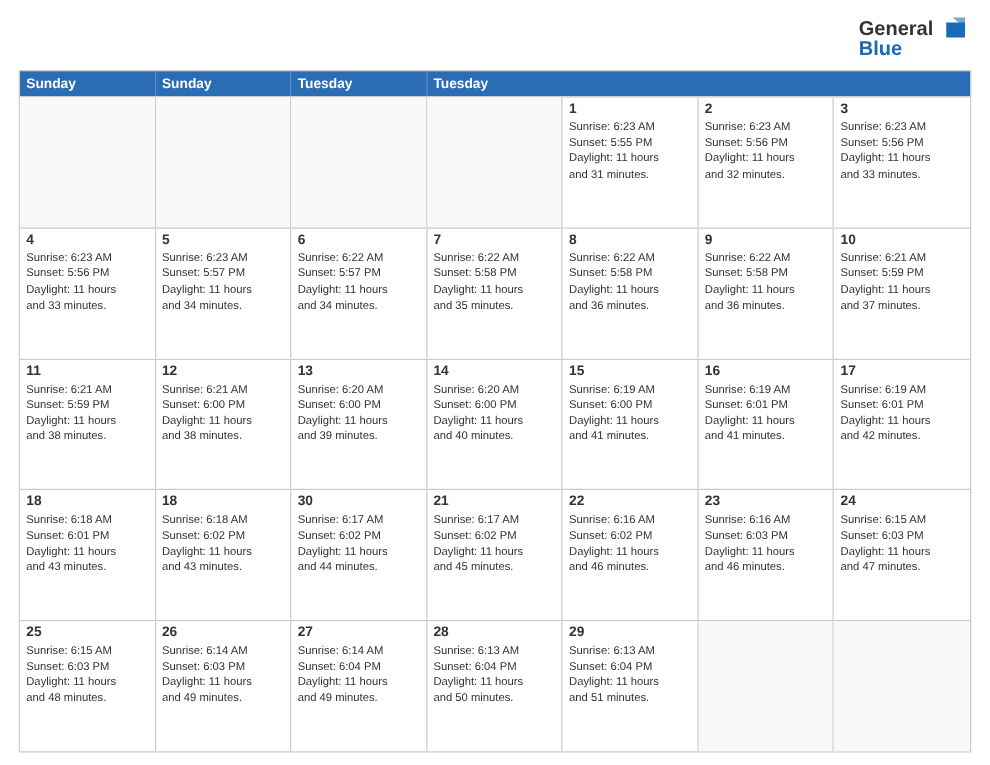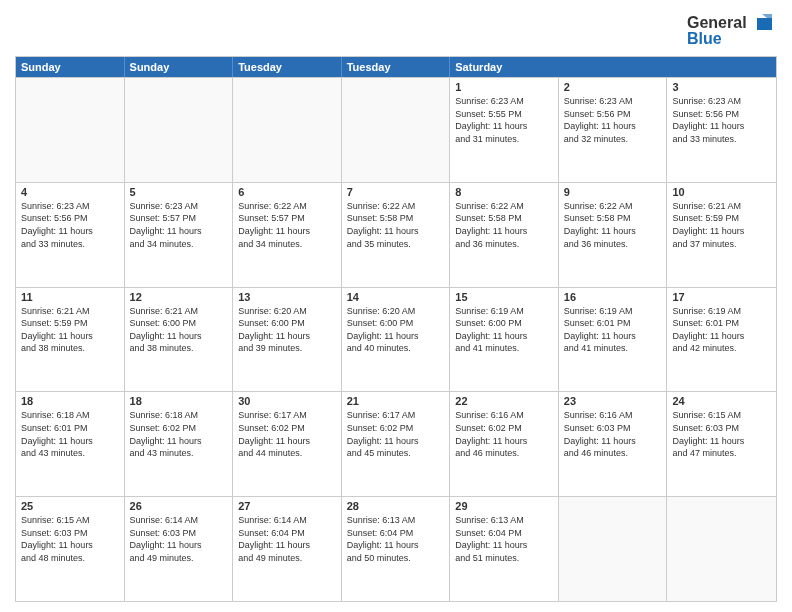--- a/index.html
+++ b/index.html
@@ -110,21 +110,20 @@
       <div class="location-title"></div>
     </div>
   </div>
 
   <div class="calendar">
     <div class="cal-header">
     <div class="cal-header-cell">Sunday</div>
         <div class="cal-header-cell">Sunday</div>
         <div class="cal-header-cell">Tuesday</div>
         <div class="cal-header-cell">Tuesday</div>
-        <div class="cal-header-cell">Saturday</div>
       </div>
     <div class="cal-body">
     <div class="cal-row">
           <div class="cal-cell empty"></div>
           <div class="cal-cell empty"></div>
           <div class="cal-cell empty"></div>
           <div class="cal-cell empty"></div>
           <div class="cal-cell">
             <span class="day-num">1</span>
             <div class="day-info" style="white-space: pre-line;">Sunrise: 6:23 AM

